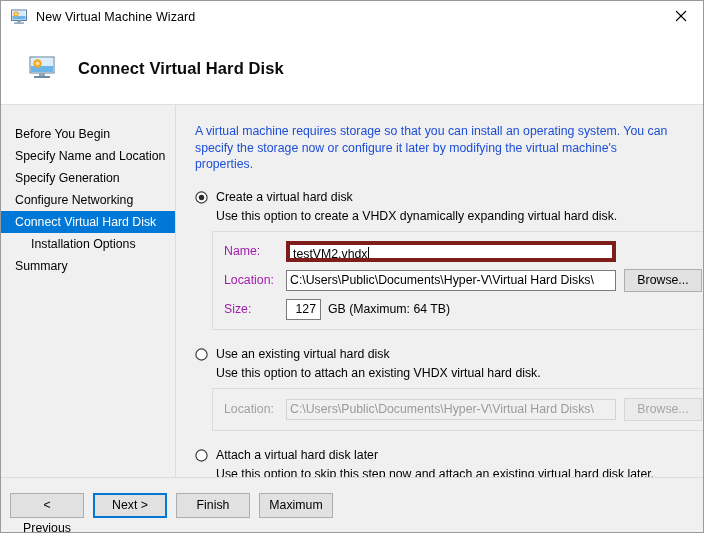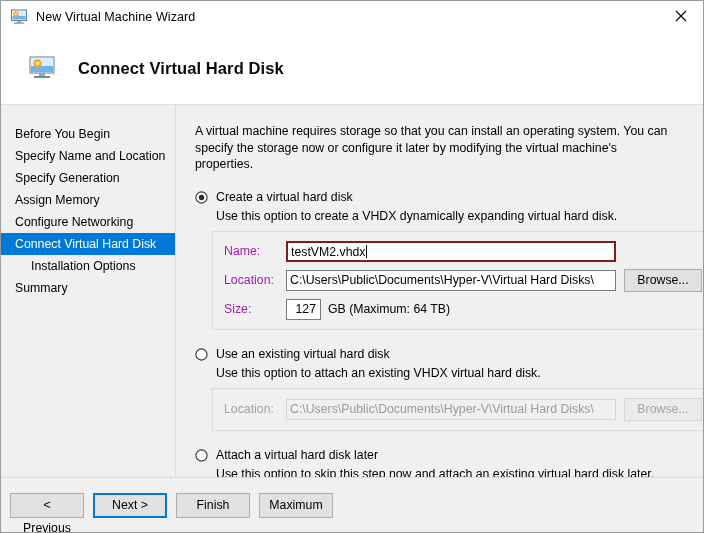--- a/index.html
+++ b/index.html
@@ -111,21 +111,21 @@
   
   .content {
     flex: 1 1 auto;
     padding: 18px 20px 0 19px;
     box-sizing: border-box;
     position: relative;
   }
   .intro {
     font-size: 12.3px;
     line-height: 16.5px;
-    color: #000000;
+    color: #1d4ed8;
     margin: 0 0 16px 0;
     max-width: 480px;
   }
   .option-row {
     display: flex;
     align-items: flex-start;
     margin-bottom: 3px;
   }
   .radio {
     width: 13px;
@@ -181,21 +181,21 @@
     background: #ffffff;
     font-family: "Liberation Sans", sans-serif;
     font-size: 12.3px;
     line-height: 19px;
     padding: 0 3px;
     color: #000000;
     white-space: nowrap;
     overflow: hidden;
   }
   .textbox.focused {
-    border: 2px solid #7f1d1d;
+    border: 4px solid #7f1d1d;
   }
   .textbox.name  { width: 330px; position: relative; }
   .textbox.loc   { width: 330px; }
   .textbox.size  { width: 35px; text-align: right; padding-right: 4px; }
   .textbox.disabled {
     border: 1px solid #d4d4d4;
     background: #f0f0f0;
     color: #9b9b9b;
   }
   .caret {
@@ -293,21 +293,20 @@
     </span>
     <span class="header-title">Connect Virtual Hard Disk</span>
   </div>
 
   <div class="body">
 
     <div class="sidebar">
       <div class="nav-item">Before You Begin</div>
       <div class="nav-item">Specify Name and Location</div>
       <div class="nav-item">Specify Generation</div>
-      <div class="nav-item">Assign Memory</div>
       <div class="nav-item">Configure Networking</div>
       <div class="nav-item selected">Connect Virtual Hard Disk</div>
       <div class="nav-item indent">Installation Options</div>
       <div class="nav-item">Summary</div>
     </div>
 
     <div class="content">
 
       <p class="intro">A virtual machine requires storage so that you can install an operating system. You can specify the storage now or configure it later by modifying the virtual machine's properties.</p>
 

